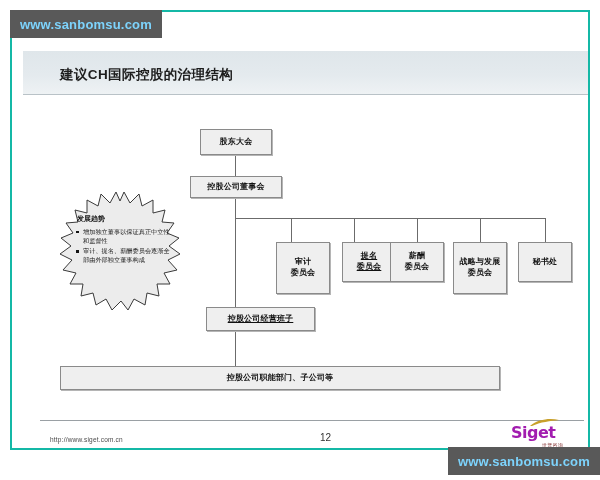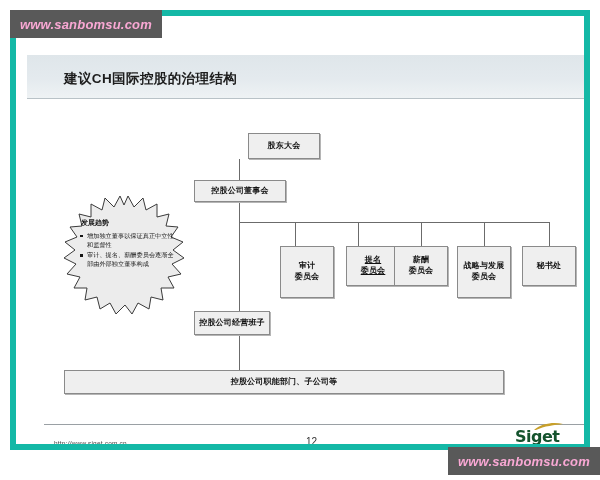--- a/index.html
+++ b/index.html
@@ -16,38 +16,37 @@
   }
 
   
   .slide {
     position: absolute;
     left: 10px;
     top: 10px;
     width: 580px;
     height: 440px;
     background: #ffffff;
-    border: 6px solid #14b8a6;
+    border: 2px solid #14b8a6;
     box-sizing: border-box;
     overflow: hidden;
   }
 
   
   .watermark {
     position: absolute;
     background: #595959;
-    color: #f9a8d4;
+    color: #7dd3fc;
     font-size: 13px;
     font-weight: bold;
     letter-spacing: 0.2px;
     display: flex;
     align-items: center;
     justify-content: center;
     z-index: 40;
-    font-style: italic;
   }
   .watermark-top {
     left: 10px;
     top: 10px;
     width: 152px;
     height: 28px;
   }
   .watermark-bottom {
     left: 448px;
     top: 447px;
@@ -179,41 +178,41 @@
   .footer-url {
     position: absolute;
     left: 38px;
     top: 424px;
     font-size: 6.5px;
     color: #4a4a4a;
     letter-spacing: 0.2px;
   }
   .footer-page {
     position: absolute;
-    left: 290px;
+    left: 308px;
     top: 420px;
     font-size: 10px;
     color: #333333;
   }
 
   
   .logo {
     position: absolute;
     left: 496px;
     top: 406px;
     width: 76px;
     height: 34px;
   }
   .logo-text {
     position: absolute;
     left: 3px;
     top: 5px;
     font-size: 16px;
     font-weight: bold;
-    color: #14532d;
+    color: #a21caf;
     letter-spacing: -0.5px;
     font-family: "DejaVu Sans", sans-serif;
   }
   .logo-sub {
     position: absolute;
     left: 34px;
     top: 24px;
     font-size: 5px;
     color: #8a3a3a;
     letter-spacing: 0.3px;
@@ -247,21 +246,21 @@
     <div class="line line-v" style="left:279px; top:206px; height:24px;"></div>
     <div class="line line-v" style="left:342px; top:206px; height:24px;"></div>
     <div class="line line-v" style="left:405px; top:206px; height:24px;"></div>
     <div class="line line-v" style="left:468px; top:206px; height:24px;"></div>
     <div class="line line-v" style="left:533px; top:206px; height:24px;"></div>
 
     <div class="line line-v" style="left:223px; top:206px; height:89px;"></div>
 
     <div class="line line-v" style="left:223px; top:319px; height:35px;"></div>
 
-    <div class="node" style="left:188px; top:117px; width:72px; height:26px;margin-left:44px;">
+    <div class="node" style="left:188px; top:117px; width:72px; height:26px;">
       <span class="node-inner">股东大会</span>
     </div>
 
     <div class="node" style="left:178px; top:164px; width:92px; height:22px;">
       <span class="node-inner">控股公司董事会</span>
     </div>
 
     <div class="node" style="left:252px; top:230px; width:54px; height:52px;margin-left:12px;">
       <span class="node-inner">
         <span>审计</span><br>
@@ -287,21 +286,21 @@
       <span class="node-inner">
         <span>战略与发展</span><br>
         <span>委员会</span>
       </span>
     </div>
 
     <div class="node" style="left:506px; top:230px; width:54px; height:40px;">
       <span class="node-inner">秘书处</span>
     </div>
 
-    <div class="node" style="left:178px; top:295px; width:76px; height:24px;">
+    <div class="node" style="left:194px; top:295px; width:109px; height:24px;text-decoration:underline;">
       <span class="node-inner">控股公司经营班子</span>
     </div>
 
     <div class="node" style="left:48px; top:354px; width:440px; height:24px;">
       <span class="node-inner">控股公司职能部门、子公司等</span>
     </div>
 
   </div>
 
   <div class="starburst">

